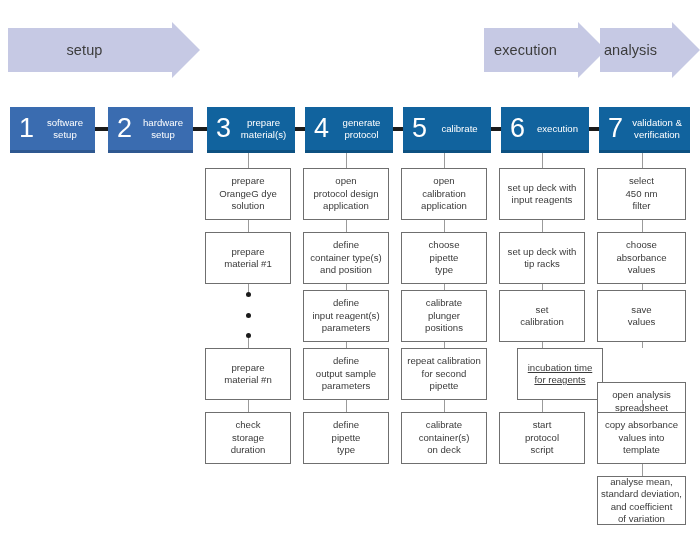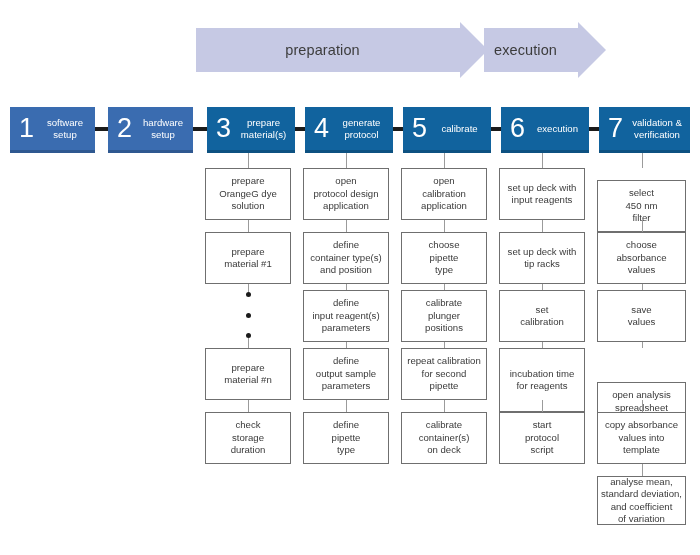--- a/index.html
+++ b/index.html
@@ -137,26 +137,30 @@
     border-radius: 50%;
     background: #1b1b1b;
   }
 </style>
 </head>
 <body>
 
 <div id="diagram">
 
   <div class="phase-band" id="phase-band">
-      <div class="phase-arrow" style="left: 196px; width: 265px;">
-        <span class="phase-label">preparation</span>
+      <div class="phase-arrow" style="left: 8px; width: 165px;">
+        <span class="phase-label">setup</span>
         <span class="arrow-head"></span>
       </div>
       <div class="phase-arrow" style="left: 484px; width: 95px;">
         <span class="phase-label">execution</span>
+        <span class="arrow-head"></span>
+      </div>
+      <div class="phase-arrow" style="left: 600px; width: 73px;">
+        <span class="phase-label">analysis</span>
         <span class="arrow-head"></span>
       </div>
     </div>
 
   <div id="step-headers">
       <div class="step-header light" style="left: 10px; width: 85px;">
         <div class="step-num">1</div>
         <div class="step-title">software
 setup</div>
       </div>
@@ -294,32 +298,32 @@
       <div class="node" style="left: 499px; top: 232px; width: 86px; height: 52px;">
         <div class="node-label">set up deck with
 tip racks</div>
       </div>
       <div class="vline" style="left: 542px; top: 284px; height: 6px;"></div>
       <div class="node" style="left: 499px; top: 290px; width: 86px; height: 52px;">
         <div class="node-label">set
 calibration</div>
       </div>
       <div class="vline" style="left: 542px; top: 342px; height: 6px;"></div>
-      <div class="node" style="left: 499px; top: 348px; width: 86px; height: 64px;">
+      <div class="node" style="left: 517px; top: 348px; width: 86px; height: 52px; text-decoration: underline;">
         <div class="node-label">incubation time
 for reagents</div>
       </div>
       <div class="vline" style="left: 542px; top: 400px; height: 12px;"></div>
       <div class="node" style="left: 499px; top: 412px; width: 86px; height: 52px;">
         <div class="node-label">start
 protocol
 script</div>
       </div>
       <div class="vline" style="left: 642px; top: 153px; height: 15px;"></div>
-      <div class="node" style="left: 597px; top: 168px; width: 89px; height: 52px; margin-top: 12px;">
+      <div class="node" style="left: 597px; top: 168px; width: 89px; height: 52px;">
         <div class="node-label">select
 450 nm
 filter</div>
       </div>
       <div class="vline" style="left: 642px; top: 220px; height: 12px;"></div>
       <div class="node" style="left: 597px; top: 232px; width: 89px; height: 52px;">
         <div class="node-label">choose
 absorbance
 values</div>
       </div>

